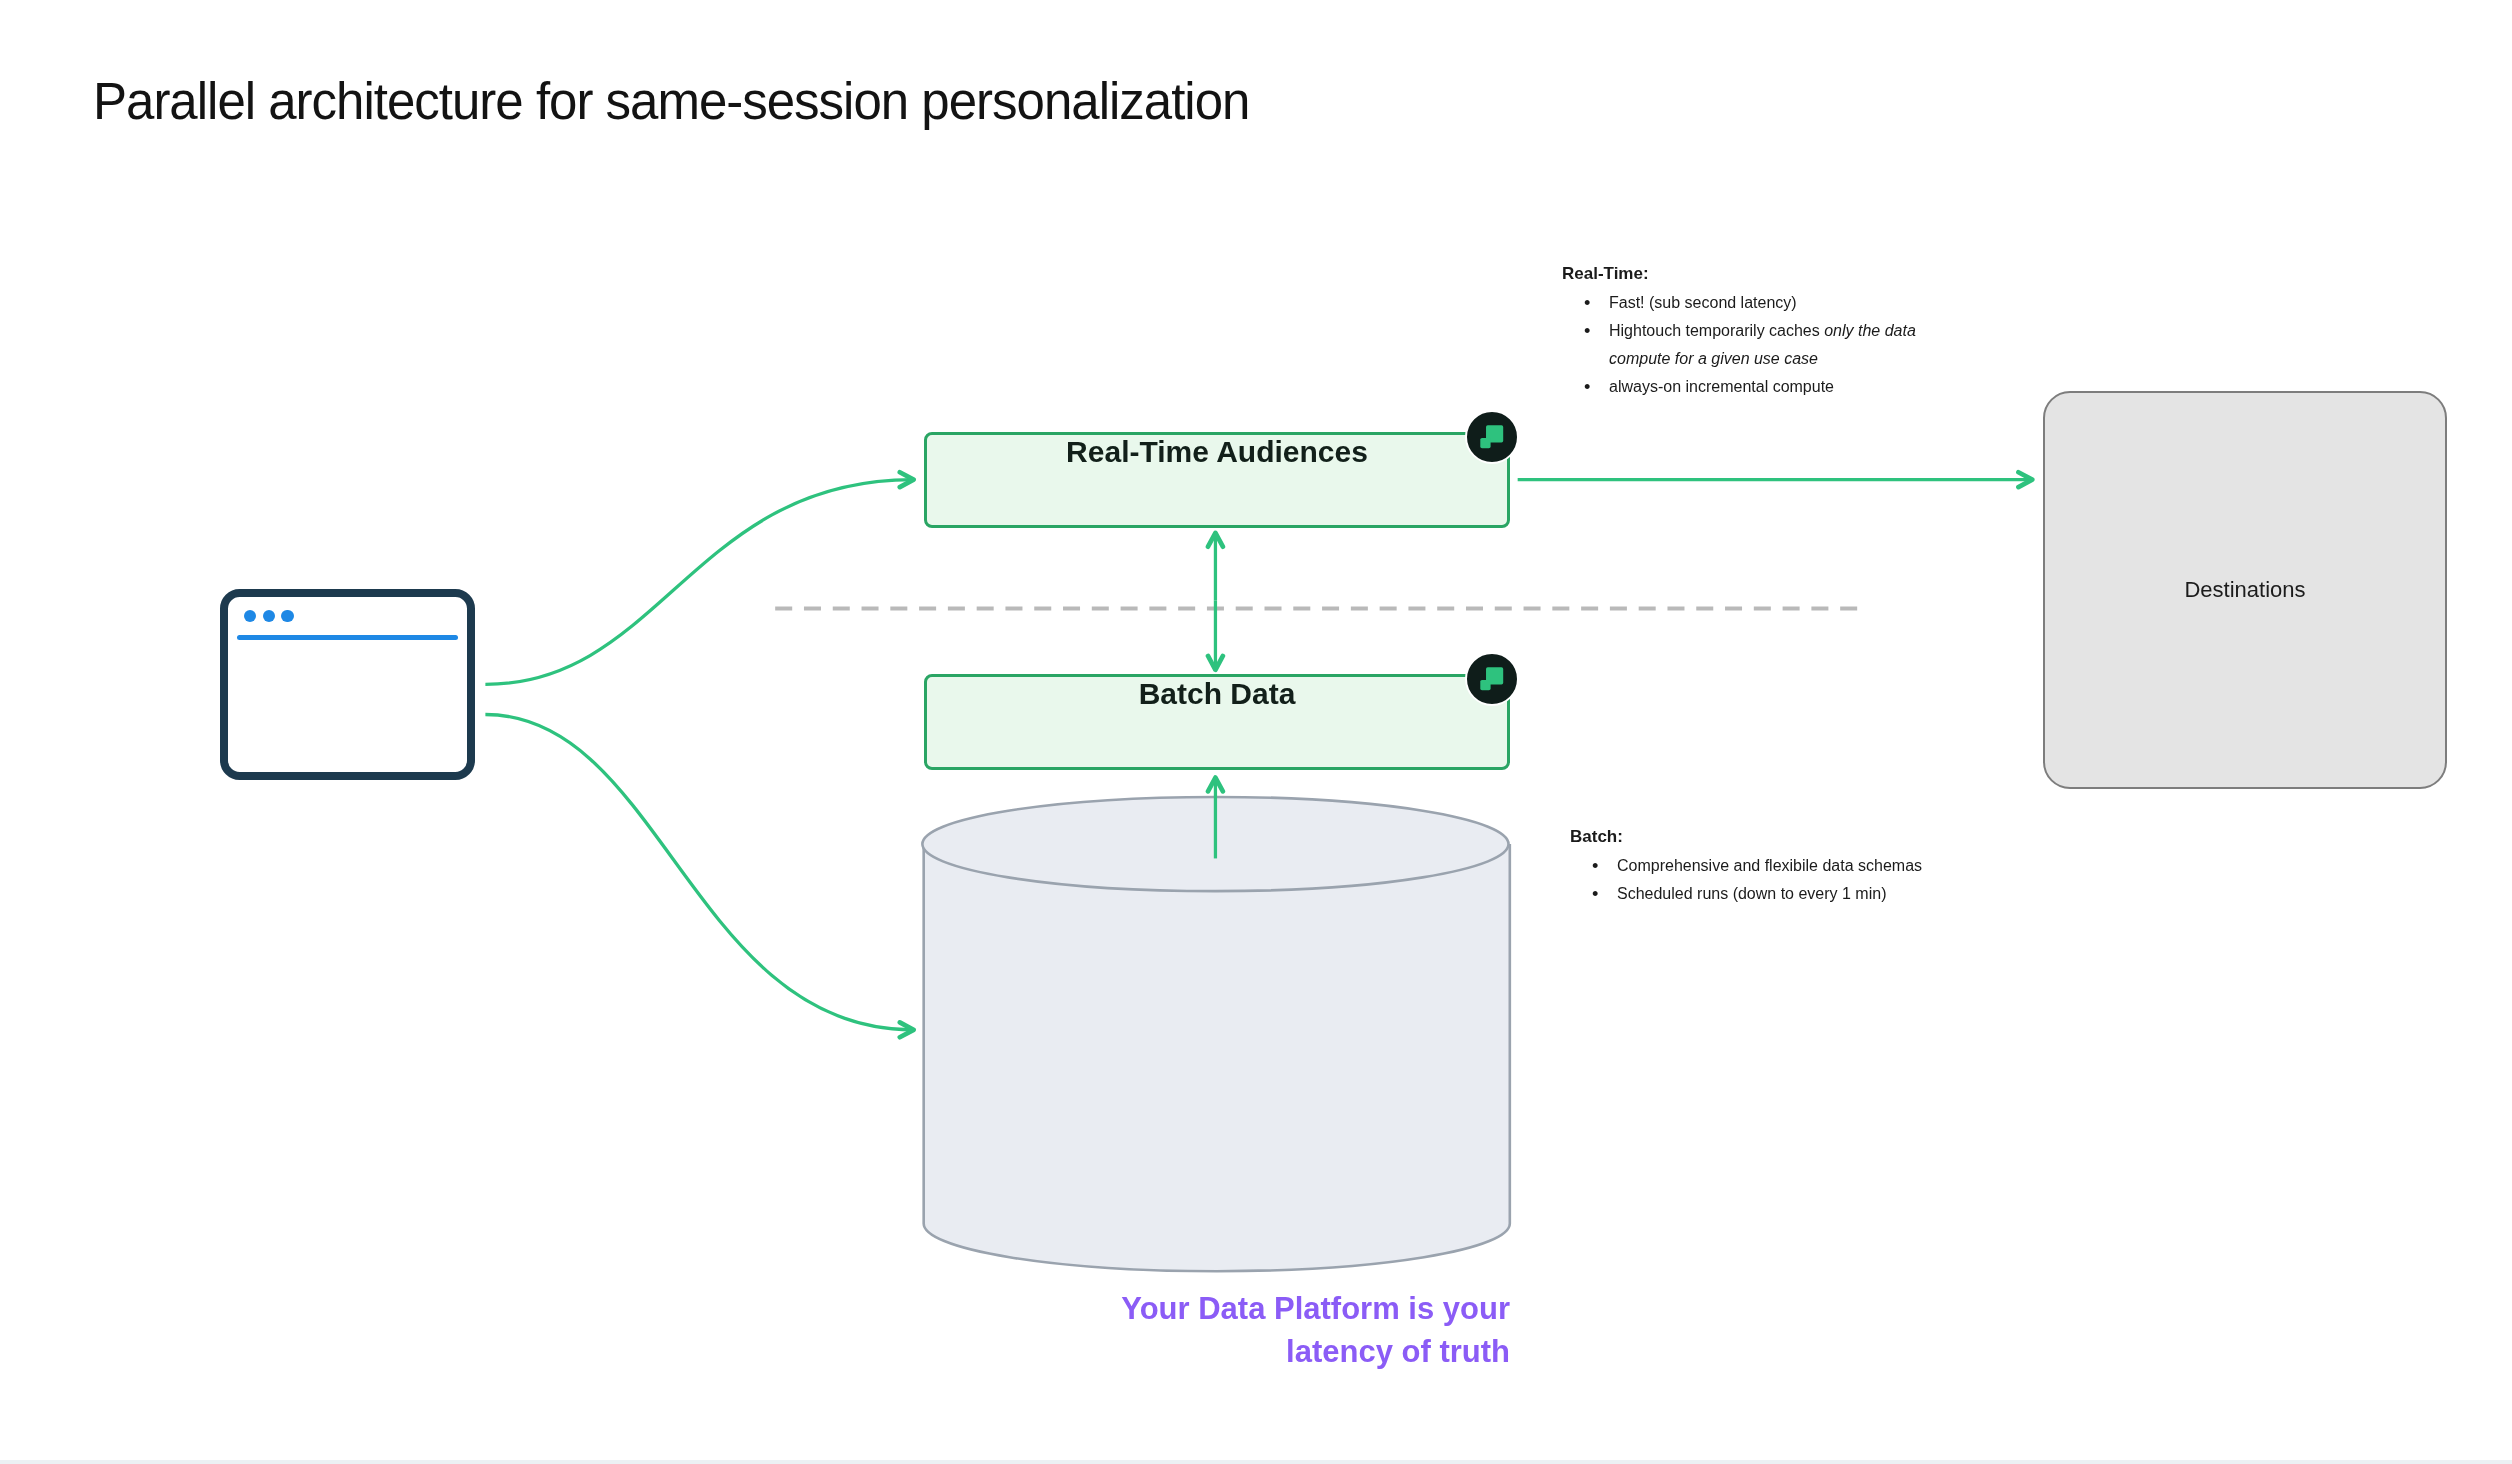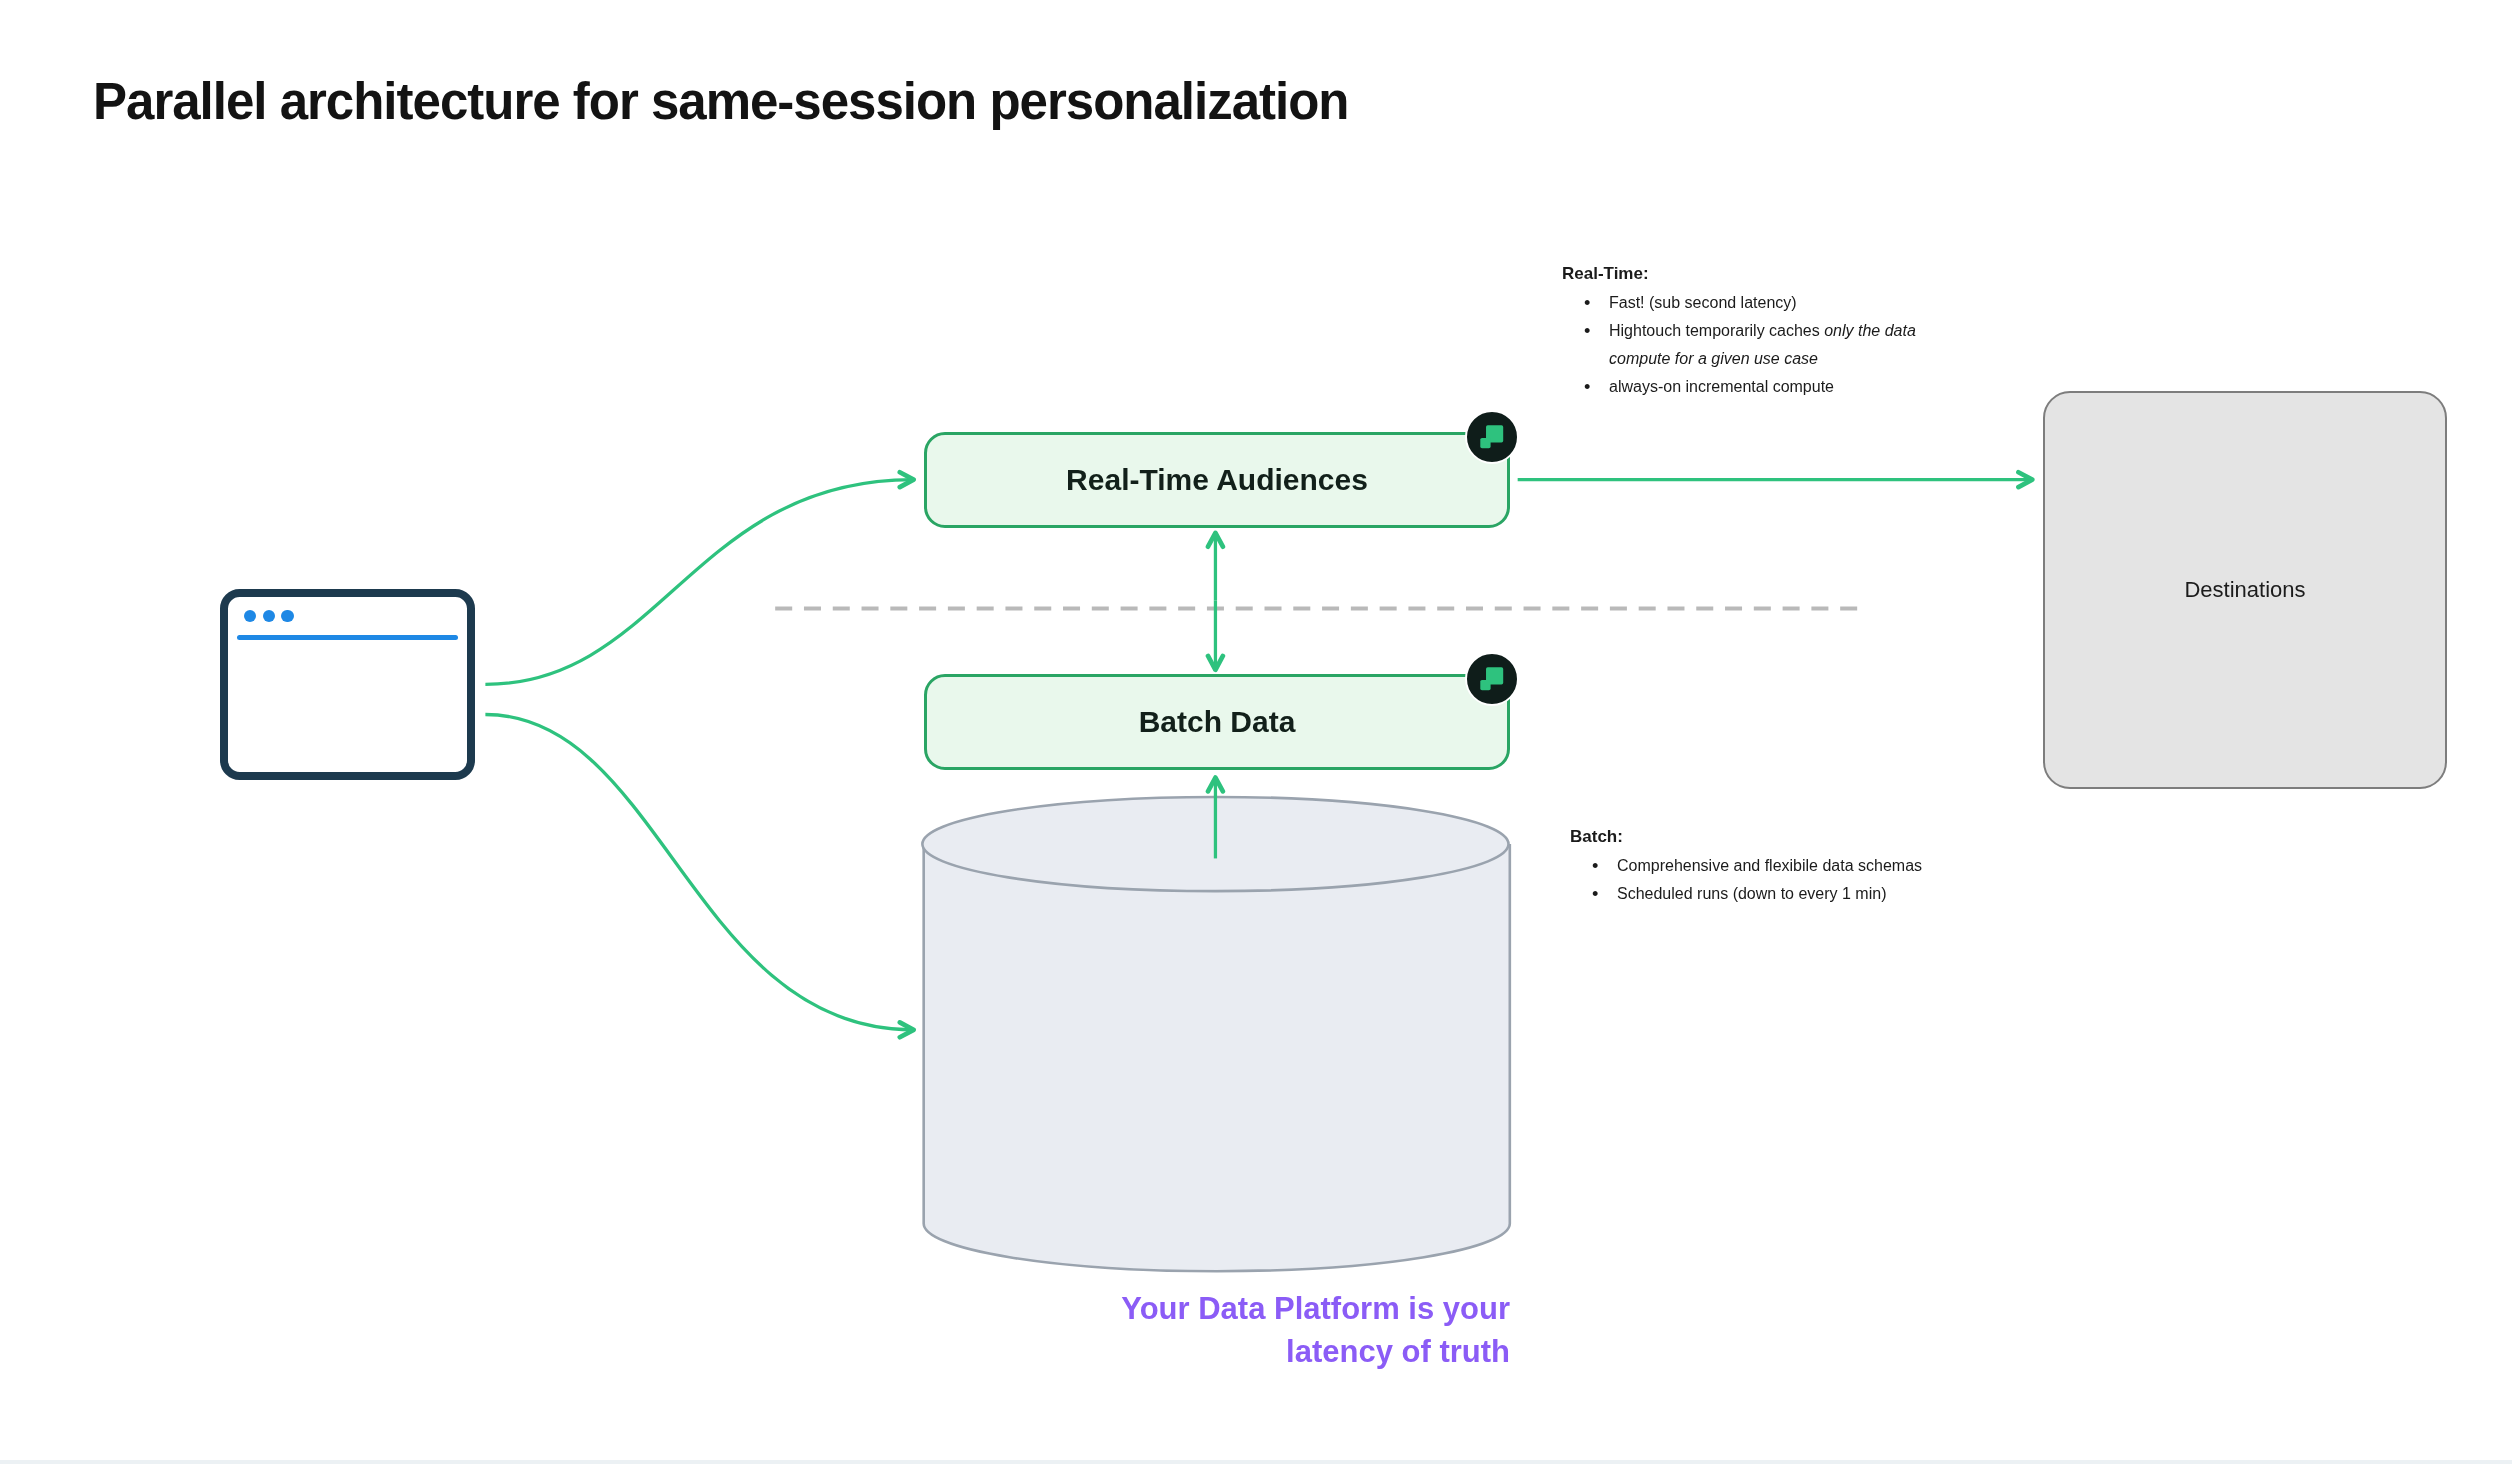--- a/index.html
+++ b/index.html
@@ -5,34 +5,34 @@
   html,body{margin:0;padding:0;background:#ffffff;}
   .canvas{
     position:relative;
     width:2512px;height:1465px;
     background:#ffffff;
     font-family:"Liberation Sans", sans-serif;
     overflow:hidden;
   }
   .page-title{
     position:absolute;left:93px;top:72px;margin:0;
-    font-size:51px;font-weight:700;letter-spacing:-1px;
+    font-size:51px;font-weight:400;letter-spacing:-1px;
     color:var(--ink,#131313);
   }
   svg.layer{position:absolute;left:0;top:0;width:2512px;height:1465px;pointer-events:none;}
   .arrow{stroke:var(--green,#2ec27e);stroke-width:5px;fill:none;}
   .dash-line{stroke:var(--dash,#b9b9b9);stroke-width:6px;stroke-dasharray:26 18;fill:none;}
   .cyl{fill:var(--cyl-fill,#e9ecf2);stroke:var(--cyl-border,#9aa3ae);stroke-width:4px;}
 
   .node{
     position:absolute;left:924px;width:586px;height:96px;
     background:var(--green-fill,#e9f8ec);
     border:3.3px solid var(--green-border,#2aa564);
-    border-radius:21px;box-sizing:border-box;
-    display:flex;align-items:center;justify-content:center;
+    border-radius:8px;box-sizing:border-box;
+    display:flex;justify-content:center;
     font-size:30px;font-weight:700;color:#12201a;
   }
   .node.realtime{top:432px;}
   .node.batch{top:674px;}
   .badge{
     position:absolute;top:-25px;right:-11.8px;width:54px;height:54px;
     border-radius:50%;background:var(--badge-bg,#0f1d1a);
     border:2.6px solid #ffffff;box-sizing:border-box;
     display:flex;align-items:center;justify-content:center;
   }

